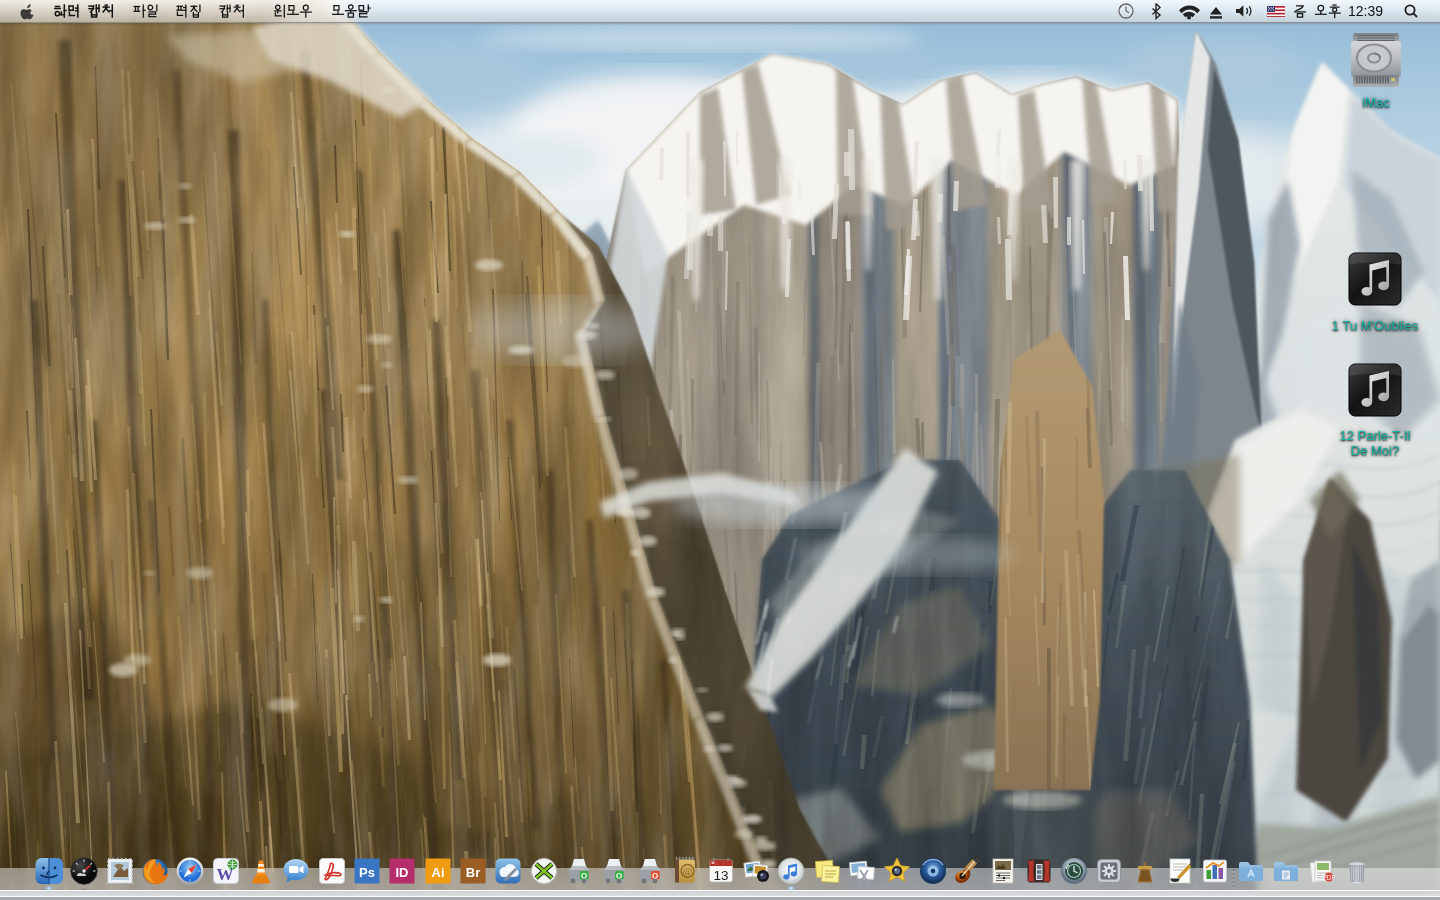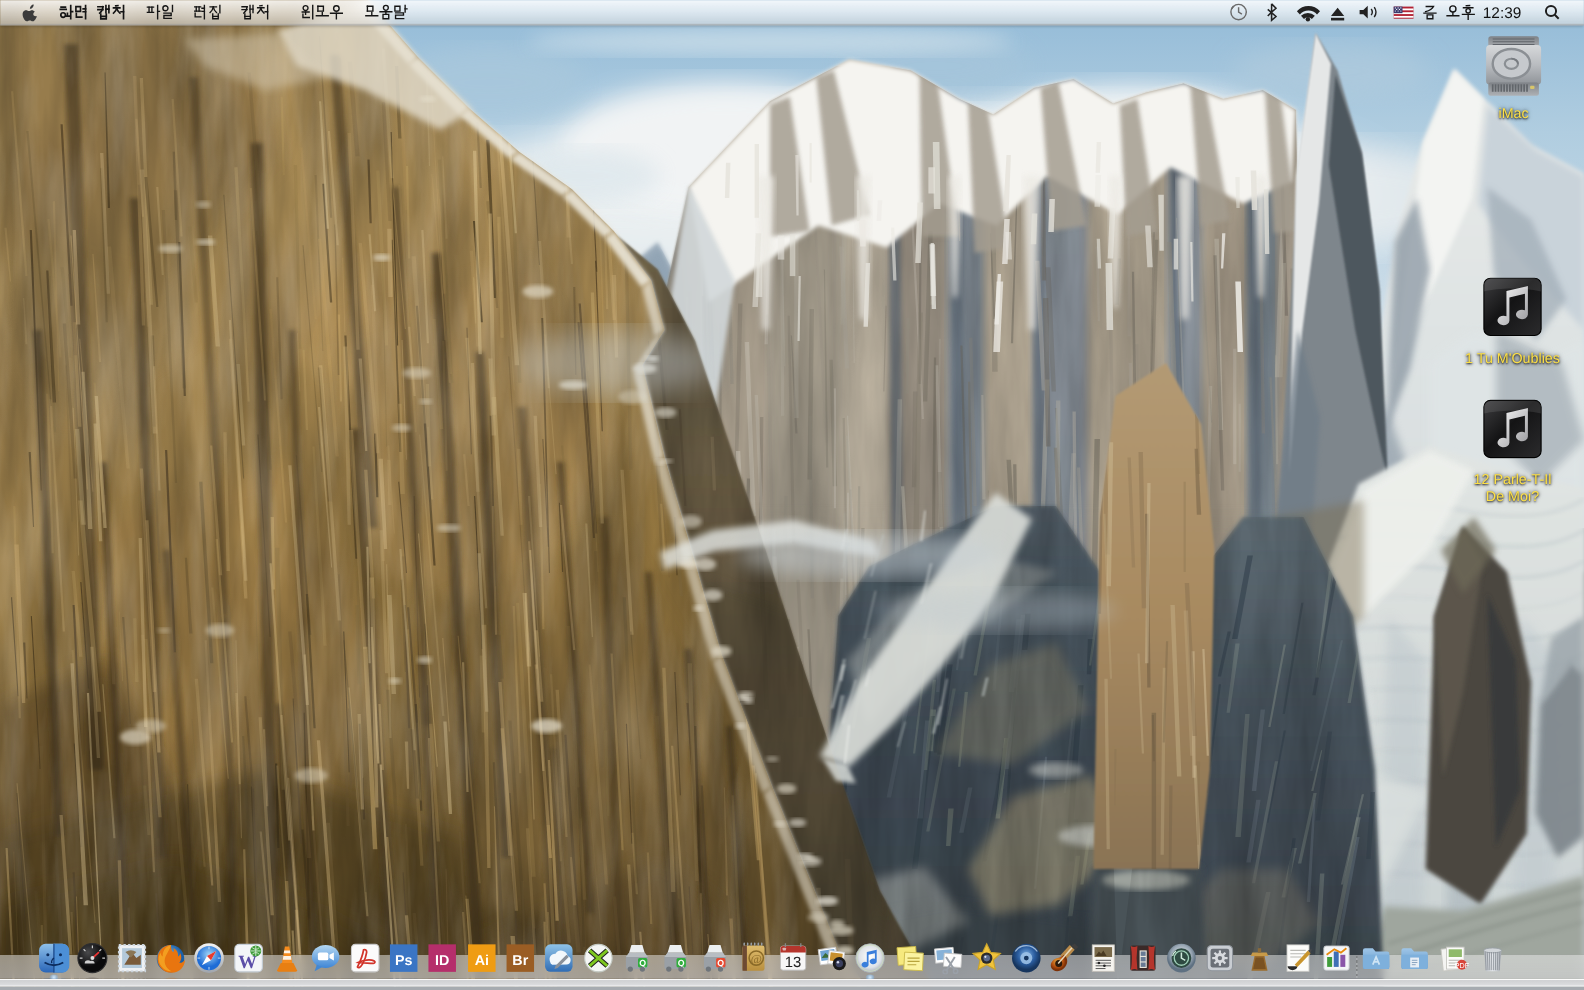--- a/index.html
+++ b/index.html
@@ -1,16 +1,16 @@
 <!DOCTYPE html>
 <html><head><meta charset="utf-8"><style>
 html,body{margin:0;padding:0;width:1440px;height:900px;overflow:hidden;font-family:"Liberation Sans",sans-serif;background:#000;}
 .abs{position:absolute;}
 #wall{position:absolute;left:0;top:0;}
-.lbl{position:absolute;color:#fde047;font-size:13px;line-height:15px;text-align:center;text-shadow:0 1px 2px rgba(0,0,0,.95),0 0 4px rgba(0,0,0,.6);}
+.lbl{position:absolute;color:#14b8a6;font-size:13px;line-height:15px;text-align:center;text-shadow:0 1px 2px rgba(0,0,0,.95),0 0 4px rgba(0,0,0,.6);}
 #menubar{position:absolute;left:0;top:0;width:1440px;height:22px;background:linear-gradient(rgba(255,255,255,.88) 0%,rgba(250,250,250,.72) 45%,rgba(222,222,222,.6) 100%);backdrop-filter:blur(7px);border-bottom:1px solid rgba(60,60,60,.55);box-shadow:0 1px 2px rgba(0,0,0,.18);}
 .dki{position:absolute;}
 .dkr{position:absolute;opacity:0.22;-webkit-mask-image:linear-gradient(rgba(0,0,0,.8),transparent 60%);mask-image:linear-gradient(rgba(0,0,0,.8),transparent 60%);}
 .shelfback{position:absolute;left:0;top:868px;width:1440px;height:22px;background:linear-gradient(rgba(238,238,238,.5),rgba(216,216,218,.62));backdrop-filter:blur(4px);}
 .shelffront{position:absolute;left:0;top:890px;width:1440px;height:6px;background:linear-gradient(#cfd0d2,#dfe0e2);border-top:1px solid rgba(255,255,255,.9);}
 .shelfedge{position:absolute;left:0;top:896px;width:1440px;height:1px;background:rgba(255,255,255,.85);}
 .floor{position:absolute;left:0;top:897px;width:1440px;height:3px;background:#a6abb0;}
 .divider{position:absolute;top:869px;width:1px;height:20px;background:repeating-linear-gradient(rgba(90,90,90,.55) 0 2px,rgba(220,220,220,.4) 2px 4px);}
 .glow{position:absolute;top:886px;width:8px;height:5px;border-radius:50%;background:radial-gradient(circle,rgba(210,235,255,.95),rgba(140,190,240,.5) 60%,transparent);}
 </style></head>

